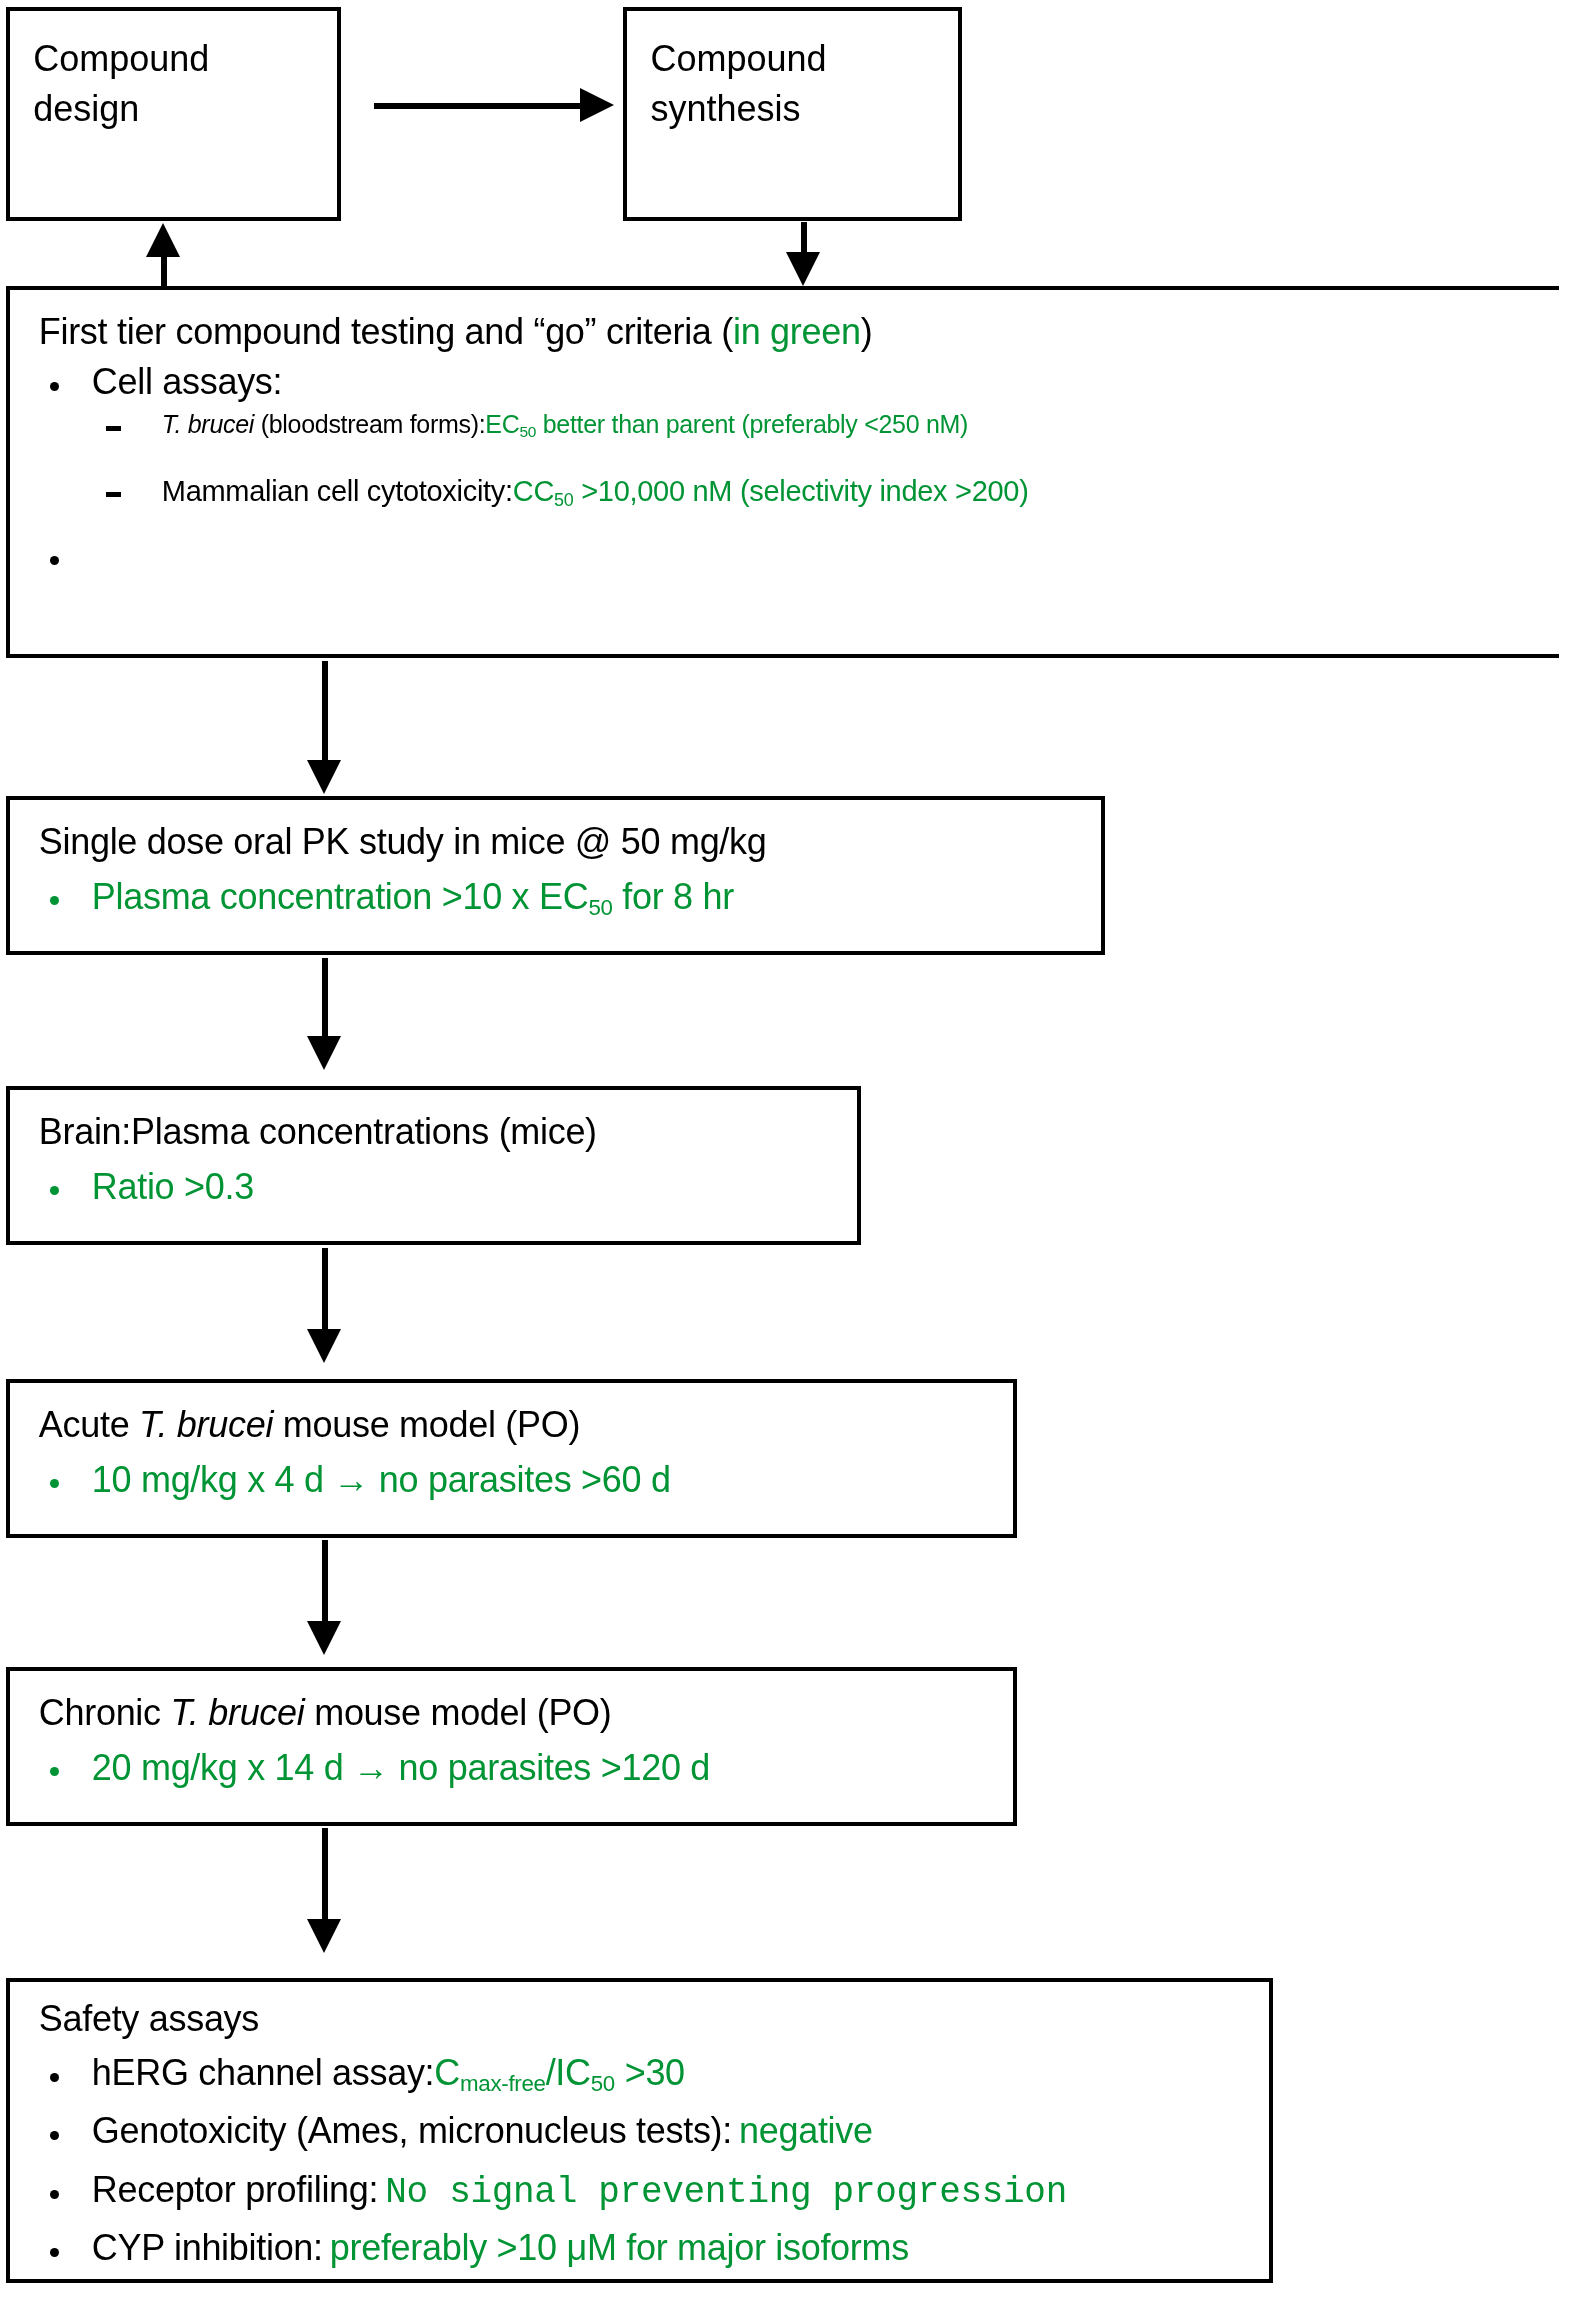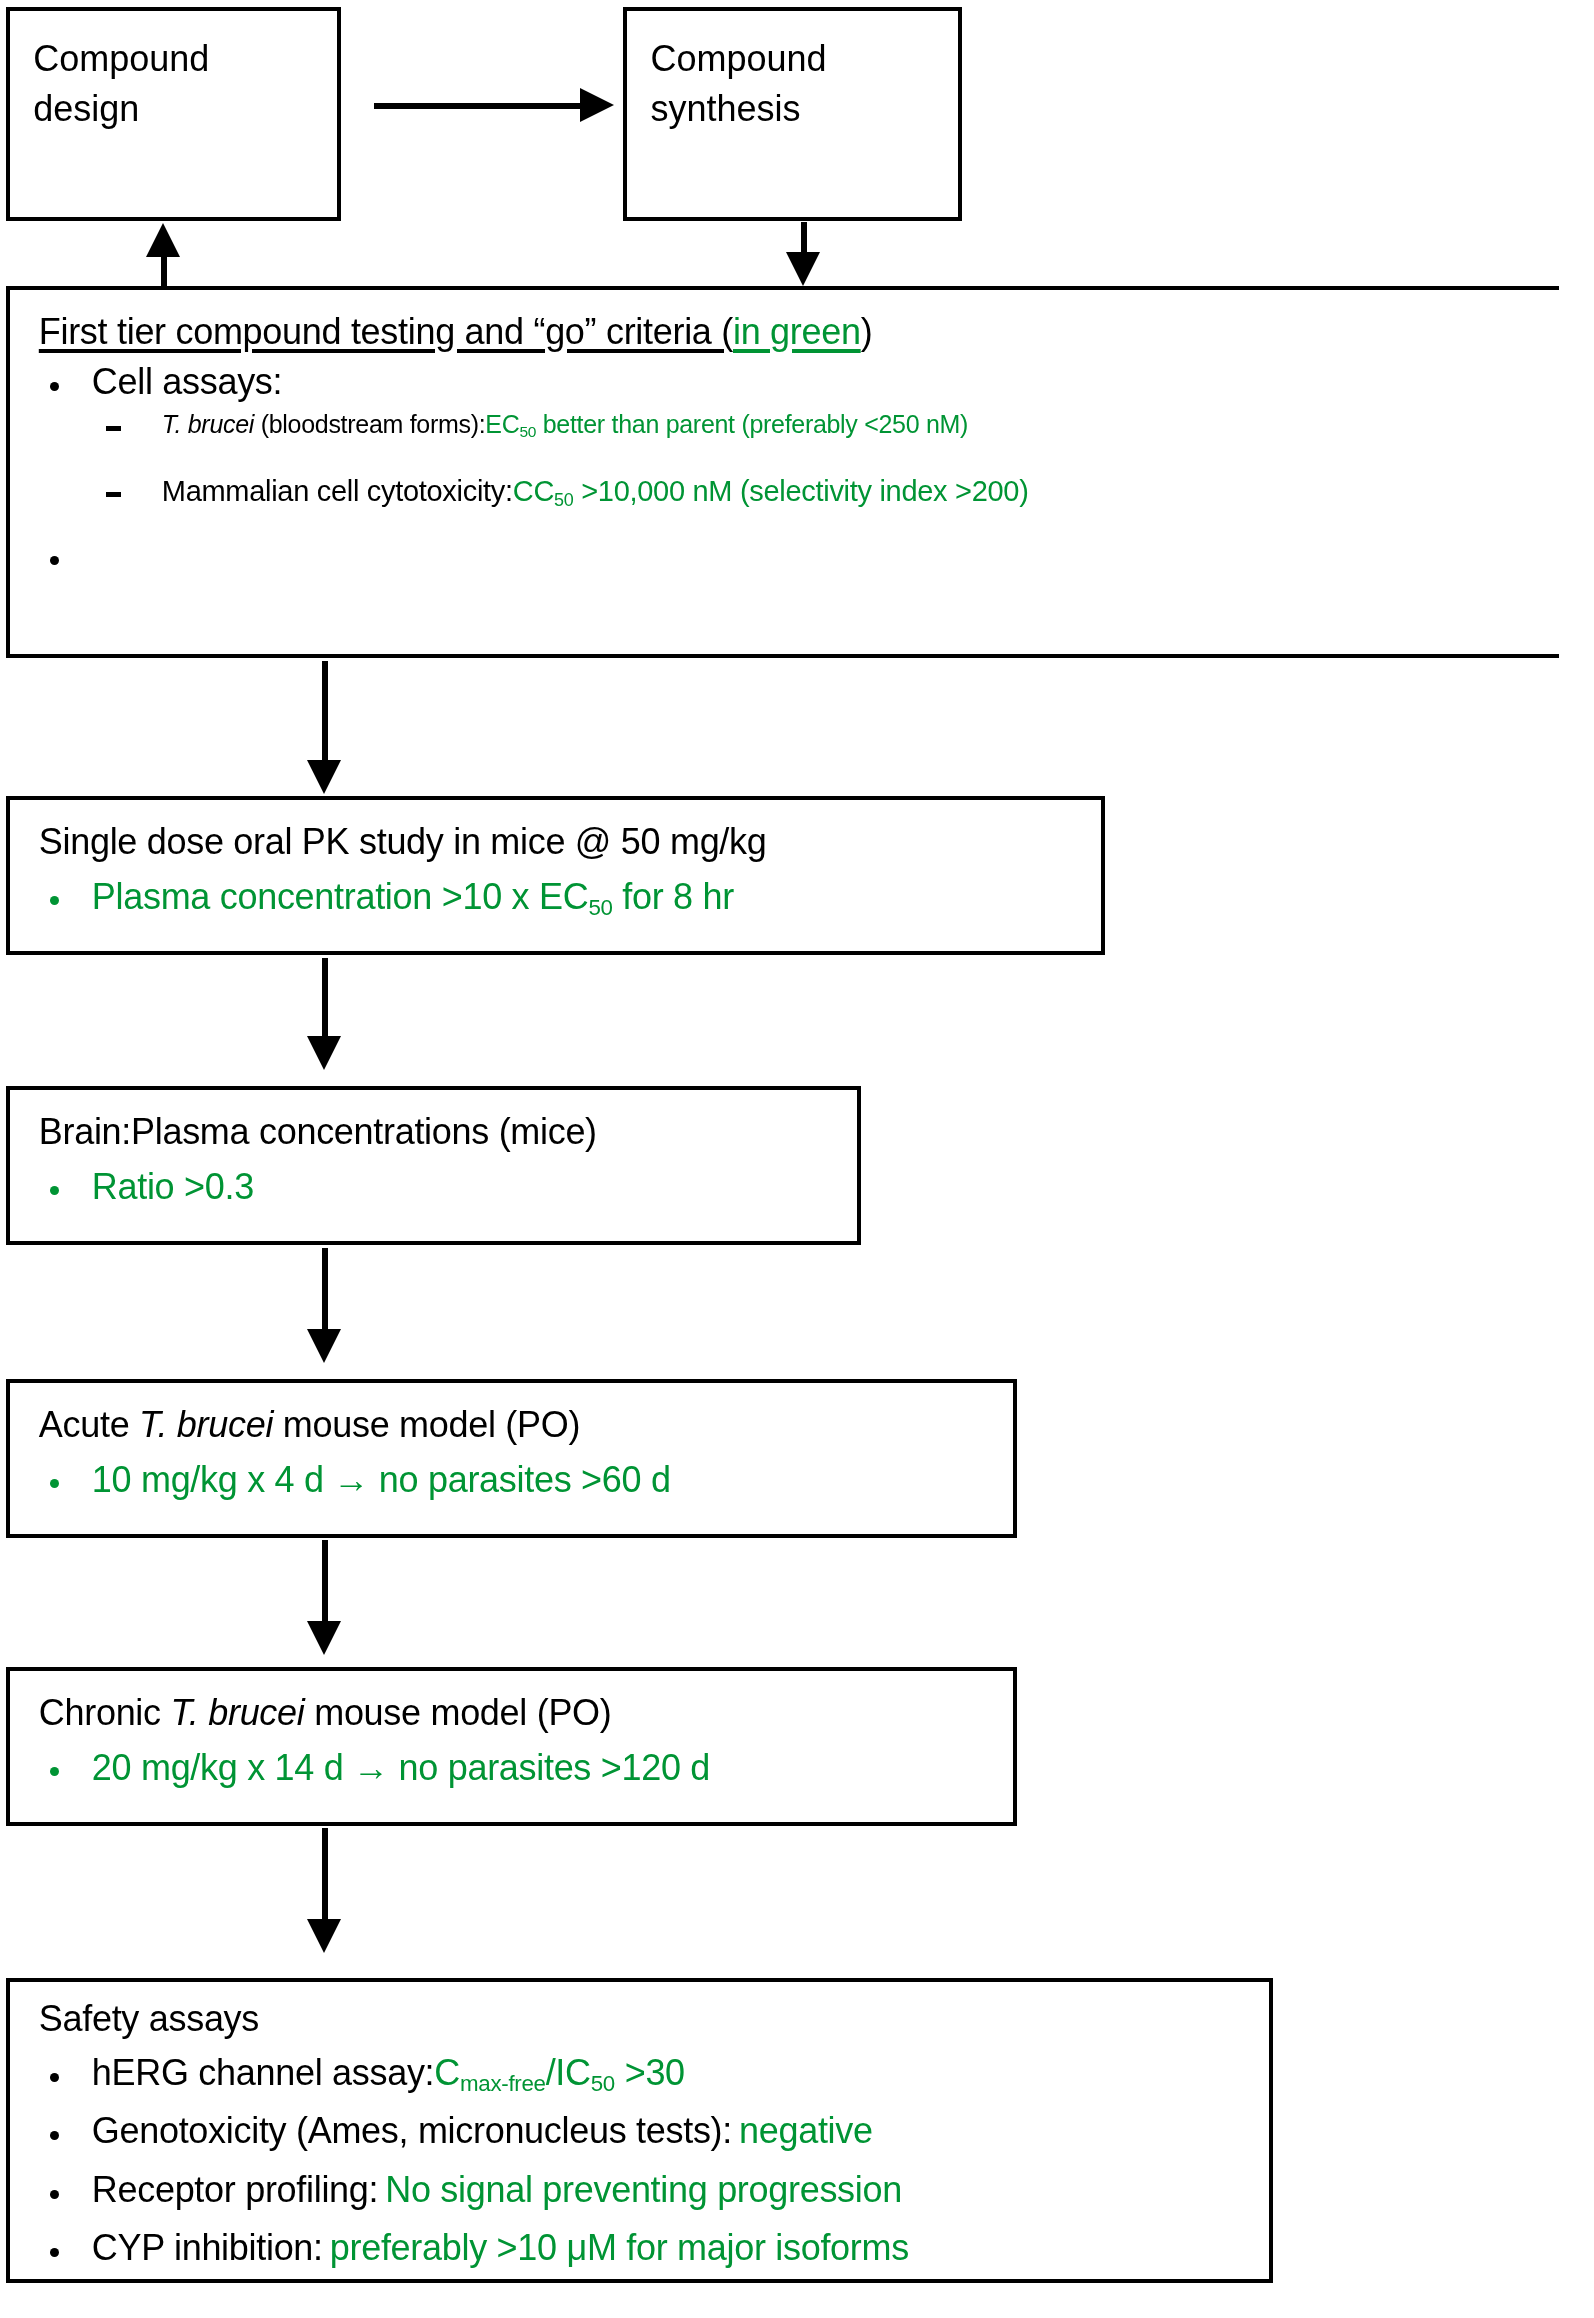--- a/index.html
+++ b/index.html
@@ -30,21 +30,20 @@
     letter-spacing: -0.3px;
   }
   .blk { color: #000000; }
   .grn { color: #009434; }
   .ital { font-style: italic; }
   .ttl {
     font-size: 36px;
     line-height: 46px;
   }
   .ttl-underline {
-    text-decoration: underline;
     text-underline-offset: 5.3px;
     text-decoration-thickness: 3.5px;
   }
   sub {
     font-size: 0.62em;
     vertical-align: -0.28em;
     letter-spacing: -0.3px;
   }
   .bullet-dot {
     position: absolute;
@@ -230,21 +229,21 @@
       <span class="blk">hERG channel assay:</span><span class="grn">C</span><sub class="grn">max-free</sub><span class="grn">/IC</span><sub class="grn">50</sub><span class="grn"> &gt;30</span>
     </div>
 
     <div class="bullet-dot blk" style="left:40px; top:149px;"></div>
     <div class="boxtext ttl" style="left:82px; top:126px;">
       <span class="blk">Genotoxicity (Ames, micronucleus tests):</span><span class="grn" style="margin-left:7px;">negative</span>
     </div>
 
     <div class="bullet-dot blk" style="left:40px; top:208px;"></div>
     <div class="boxtext ttl" style="left:82px; top:185px;">
-      <span class="blk">Receptor profiling:</span><span class="grn" style="margin-left:7px;">No signal preventing progression</span>
+      <span class="blk">Receptor profiling:</span><span class="grn" style="margin-left:7px;font-family:Liberation Mono, monospace;">No signal preventing progression</span>
     </div>
 
     <div class="bullet-dot blk" style="left:40px; top:266px;"></div>
     <div class="boxtext ttl" style="left:82px; top:243px;">
       <span class="blk">CYP inhibition:</span><span class="grn" style="margin-left:7px;">preferably &gt;10 μM for major isoforms</span>
     </div>
   </div>
 
 </div>
 

